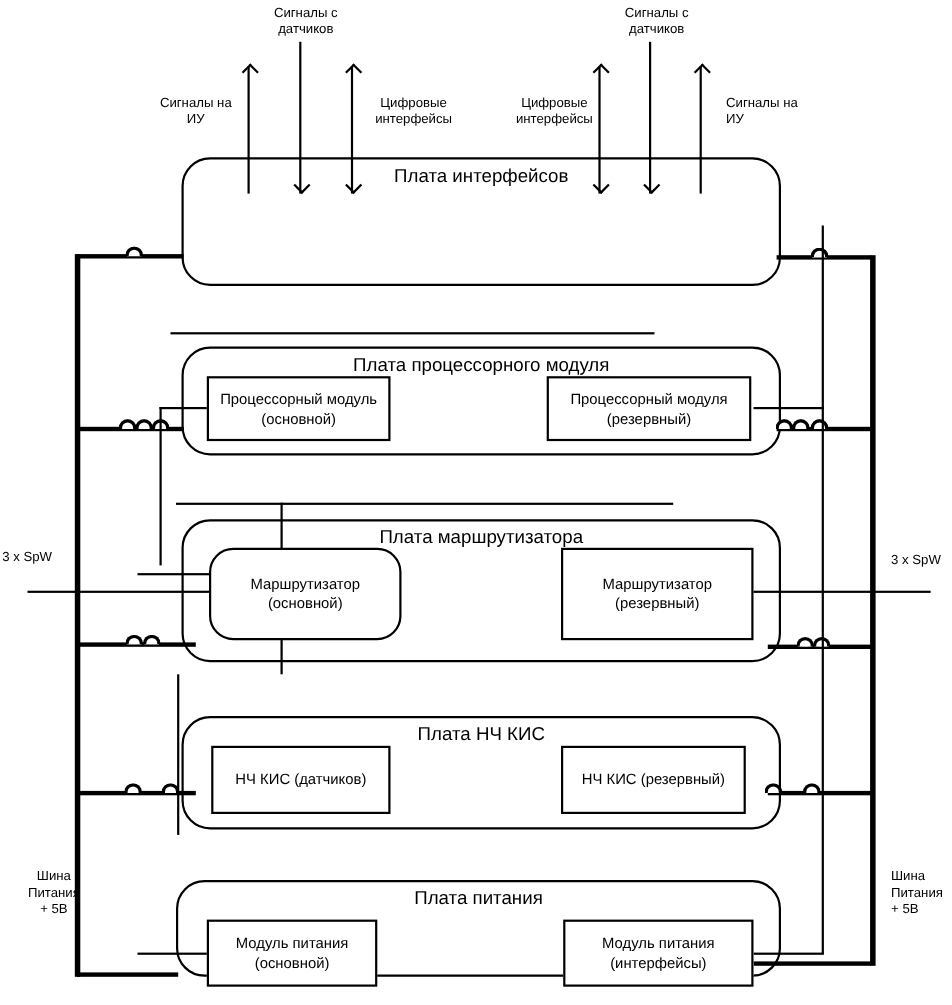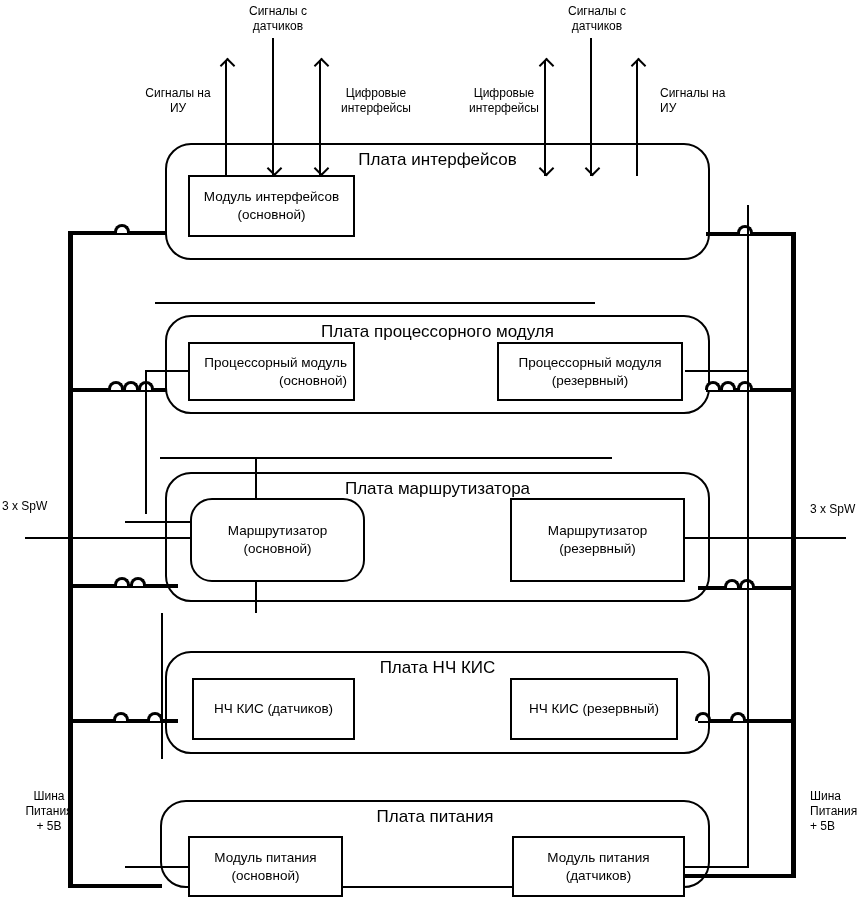--- a/index.html
+++ b/index.html
@@ -101,29 +101,28 @@
 
   <div class="chev up" style="left:222px;top:60px;"></div>
   <div class="chev up" style="left:316px;top:60px;"></div>
   <div class="chev up" style="left:541px;top:60px;"></div>
   <div class="chev up" style="left:633px;top:60px;"></div>
   <div class="chev down" style="left:269px;top:163px;"></div>
   <div class="chev down" style="left:316px;top:163px;"></div>
   <div class="chev down" style="left:541px;top:163px;"></div>
   <div class="chev down" style="left:587px;top:163px;"></div>
 
-  <div class="mbox" style="left:188px;top:175px;width:167px;height:62px;">Модуль интерфейсов (основной)</div>
-  <div class="mbox" style="left:188px;top:342px;width:167px;height:59px;text-align:right;">Процессорный модуль  (основной)</div>
+  <div class="mbox" style="left:188px;top:342px;width:167px;height:59px;">Процессорный модуль  (основной)</div>
   <div class="mbox" style="left:497px;top:342px;width:186px;height:59px;">Процессорный модуля (резервный)</div>
   <div class="mbox" style="left:190px;top:498px;width:175px;height:84px;border-radius:22px;">Маршрутизатор (основной)</div>
   <div class="mbox" style="left:510px;top:498px;width:175px;height:84px;">Маршрутизатор (резервный)</div>
   <div class="mbox" style="left:192px;top:678px;width:163px;height:62px;">НЧ КИС  (датчиков)</div>
   <div class="mbox" style="left:510px;top:678px;width:168px;height:62px;">НЧ КИС  (резервный)</div>
   <div class="mbox" style="left:188px;top:836px;width:155px;height:61px;">Модуль питания (основной)</div>
-  <div class="mbox" style="left:512px;top:836px;width:173px;height:61px;">Модуль питания (датчиков)</div>
+  <div class="mbox" style="left:512px;top:836px;width:173px;height:61px;">Модуль питания (интерфейсы)</div>
 
   <div class="lbl" style="left:233px;top:4px;width:90px;">Сигналы с датчиков</div>
   <div class="lbl" style="left:552px;top:4px;width:90px;">Сигналы с датчиков</div>
   <div class="lbl" style="left:140px;top:86px;width:76px;">Сигналы на ИУ</div>
   <div class="lbl" style="left:330px;top:86px;width:92px;">Цифровые интерфейсы</div>
   <div class="lbl" style="left:458px;top:86px;width:92px;">Цифровые интерфейсы</div>
   <div class="lbl left" style="left:660px;top:86px;width:80px;">Сигналы на ИУ</div>
   <div class="lbl left" style="left:2px;top:499px;width:60px;">3 x SpW</div>
   <div class="lbl left" style="left:810px;top:502px;width:60px;">3 x SpW</div>
 

